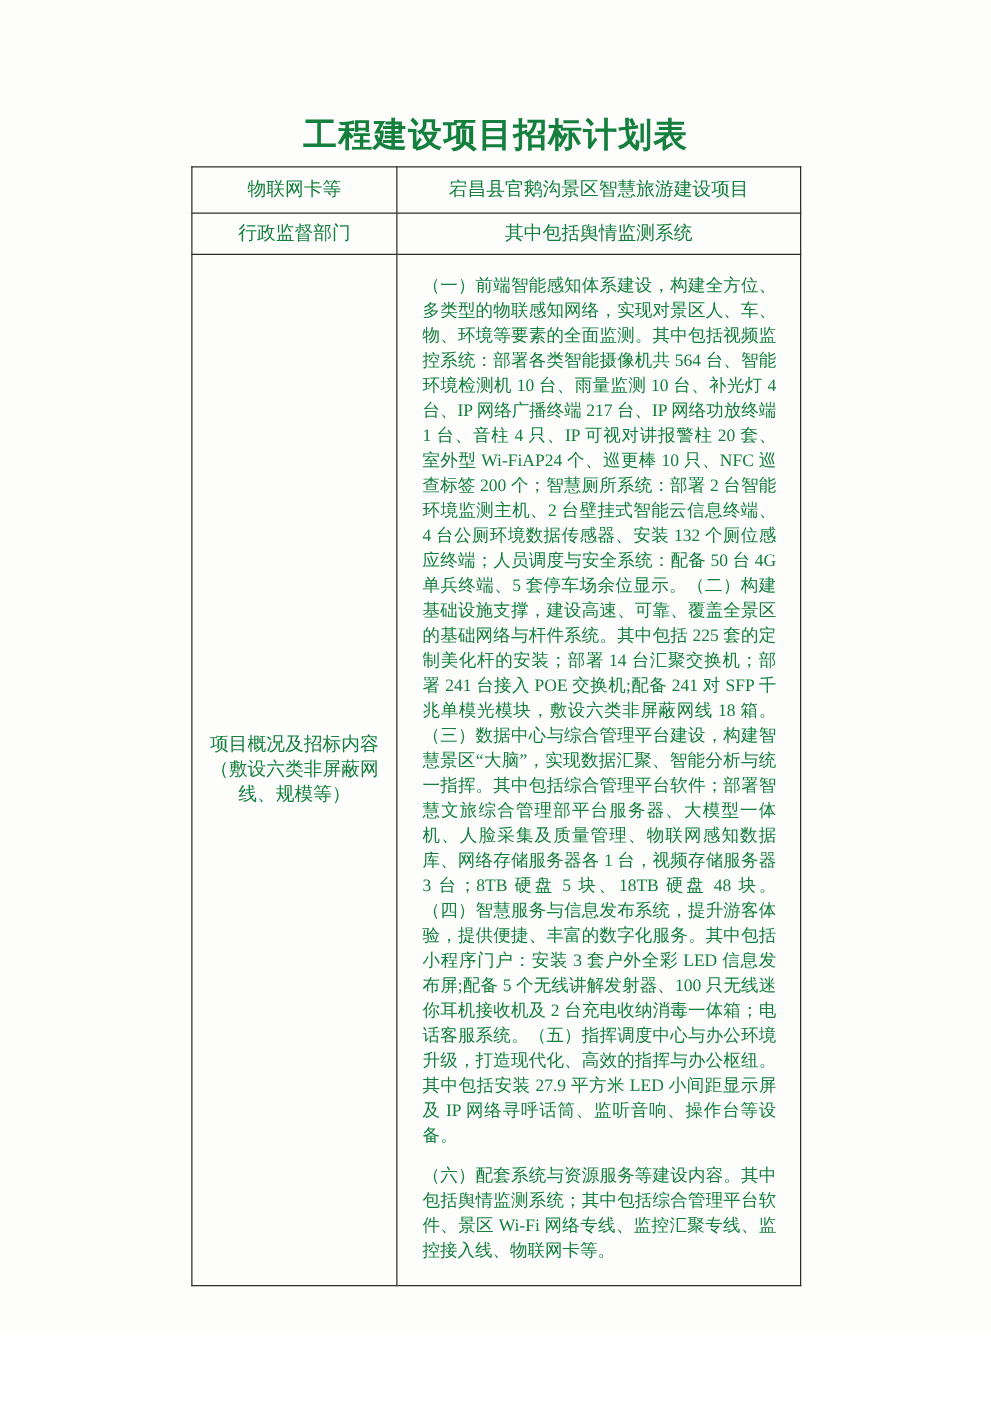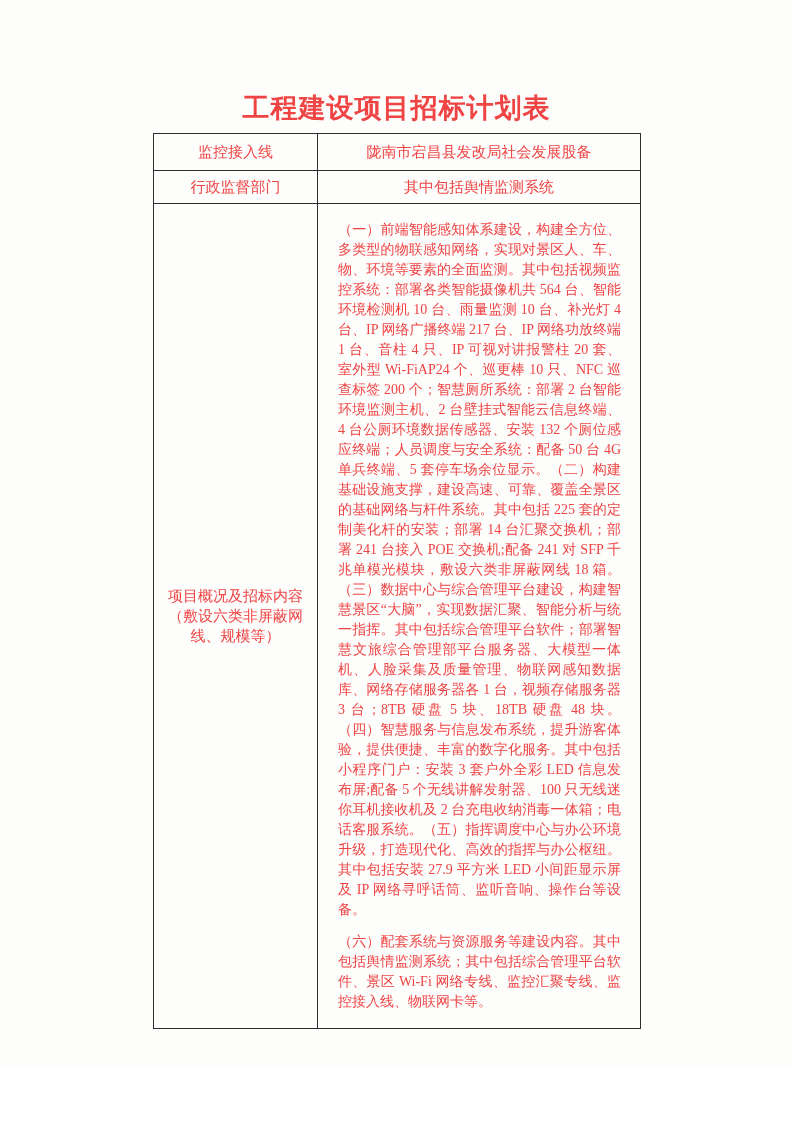--- a/index.html
+++ b/index.html
@@ -2,21 +2,21 @@
 <html><head>
 <meta charset="utf-8">
 <style>
   html, body { margin: 0; padding: 0; }
   .page {
     position: relative;
     width: 793px;
     height: 1066px;
     background: #fdfdfc;
     font-family: "Liberation Serif", "DejaVu Serif", serif;
-    color: #ef4444;
+    color: #15803d;
     overflow: hidden;
   }
   .doc-title {
     position: absolute;
     top: 90px;
     left: 0;
     width: 793px;
     text-align: center;
     font-size: 27px;
     font-weight: bold;
@@ -66,22 +66,22 @@
 
   <div class="doc-title">工程建设项目招标计划表</div>
 
   <table class="bid-table">
     <colgroup>
       <col class="c-label">
       <col class="c-value">
     </colgroup>
     <tbody>
       <tr class="r-short-1">
-        <td class="cell-label">监控接入线</td>
-        <td class="cell-value-center">陇南市宕昌县发改局社会发展股备</td>
+        <td class="cell-label">物联网卡等</td>
+        <td class="cell-value-center">宕昌县官鹅沟景区智慧旅游建设项目</td>
       </tr>
       <tr class="r-short-3">
         <td class="cell-label">行政监督部门</td>
         <td class="cell-value-center">其中包括舆情监测系统</td>
       </tr>
       <tr class="r-overview">
         <td class="cell-label">项目概况及招标内容（敷设六类非屏蔽网线、规模等）</td>
         <td class="overview-value">
           <p>（一）前端智能感知体系建设，构建全方位、多类型的物联感知网络，实现对景区人、车、物、环境等要素的全面监测。其中包括视频监控系统：部署各类智能摄像机共 564 台、智能环境检测机 10 台、雨量监测 10 台、补光灯 4 台、IP 网络广播终端 217 台、IP 网络功放终端 1 台、音柱 4 只、IP 可视对讲报警柱 20 套、室外型 Wi-FiAP24 个、巡更棒 10 只、NFC 巡查标签 200 个；智慧厕所系统：部署 2 台智能环境监测主机、2 台壁挂式智能云信息终端、4 台公厕环境数据传感器、安装 132 个厕位感应终端；人员调度与安全系统：配备 50 台 4G 单兵终端、5 套停车场余位显示。（二）构建基础设施支撑，建设高速、可靠、覆盖全景区的基础网络与杆件系统。其中包括 225 套的定制美化杆的安装；部署 14 台汇聚交换机；部署 241 台接入 POE 交换机;配备 241 对 SFP 千兆单模光模块，敷设六类非屏蔽网线 18 箱。（三）数据中心与综合管理平台建设，构建智慧景区“大脑”，实现数据汇聚、智能分析与统一指挥。其中包括综合管理平台软件；部署智慧文旅综合管理部平台服务器、大模型一体机、人脸采集及质量管理、物联网感知数据库、网络存储服务器各 1 台，视频存储服务器 3 台；8TB 硬盘 5 块、18TB 硬盘 48 块。（四）智慧服务与信息发布系统，提升游客体验，提供便捷、丰富的数字化服务。其中包括小程序门户：安装 3 套户外全彩 LED 信息发布屏;配备 5 个无线讲解发射器、100 只无线迷你耳机接收机及 2 台充电收纳消毒一体箱；电话客服系统。（五）指挥调度中心与办公环境升级，打造现代化、高效的指挥与办公枢纽。其中包括安装 27.9 平方米 LED 小间距显示屏及 IP 网络寻呼话筒、监听音响、操作台等设备。</p>
           <p>（六）配套系统与资源服务等建设内容。其中包括舆情监测系统；其中包括综合管理平台软件、景区 Wi-Fi 网络专线、监控汇聚专线、监控接入线、物联网卡等。</p>

